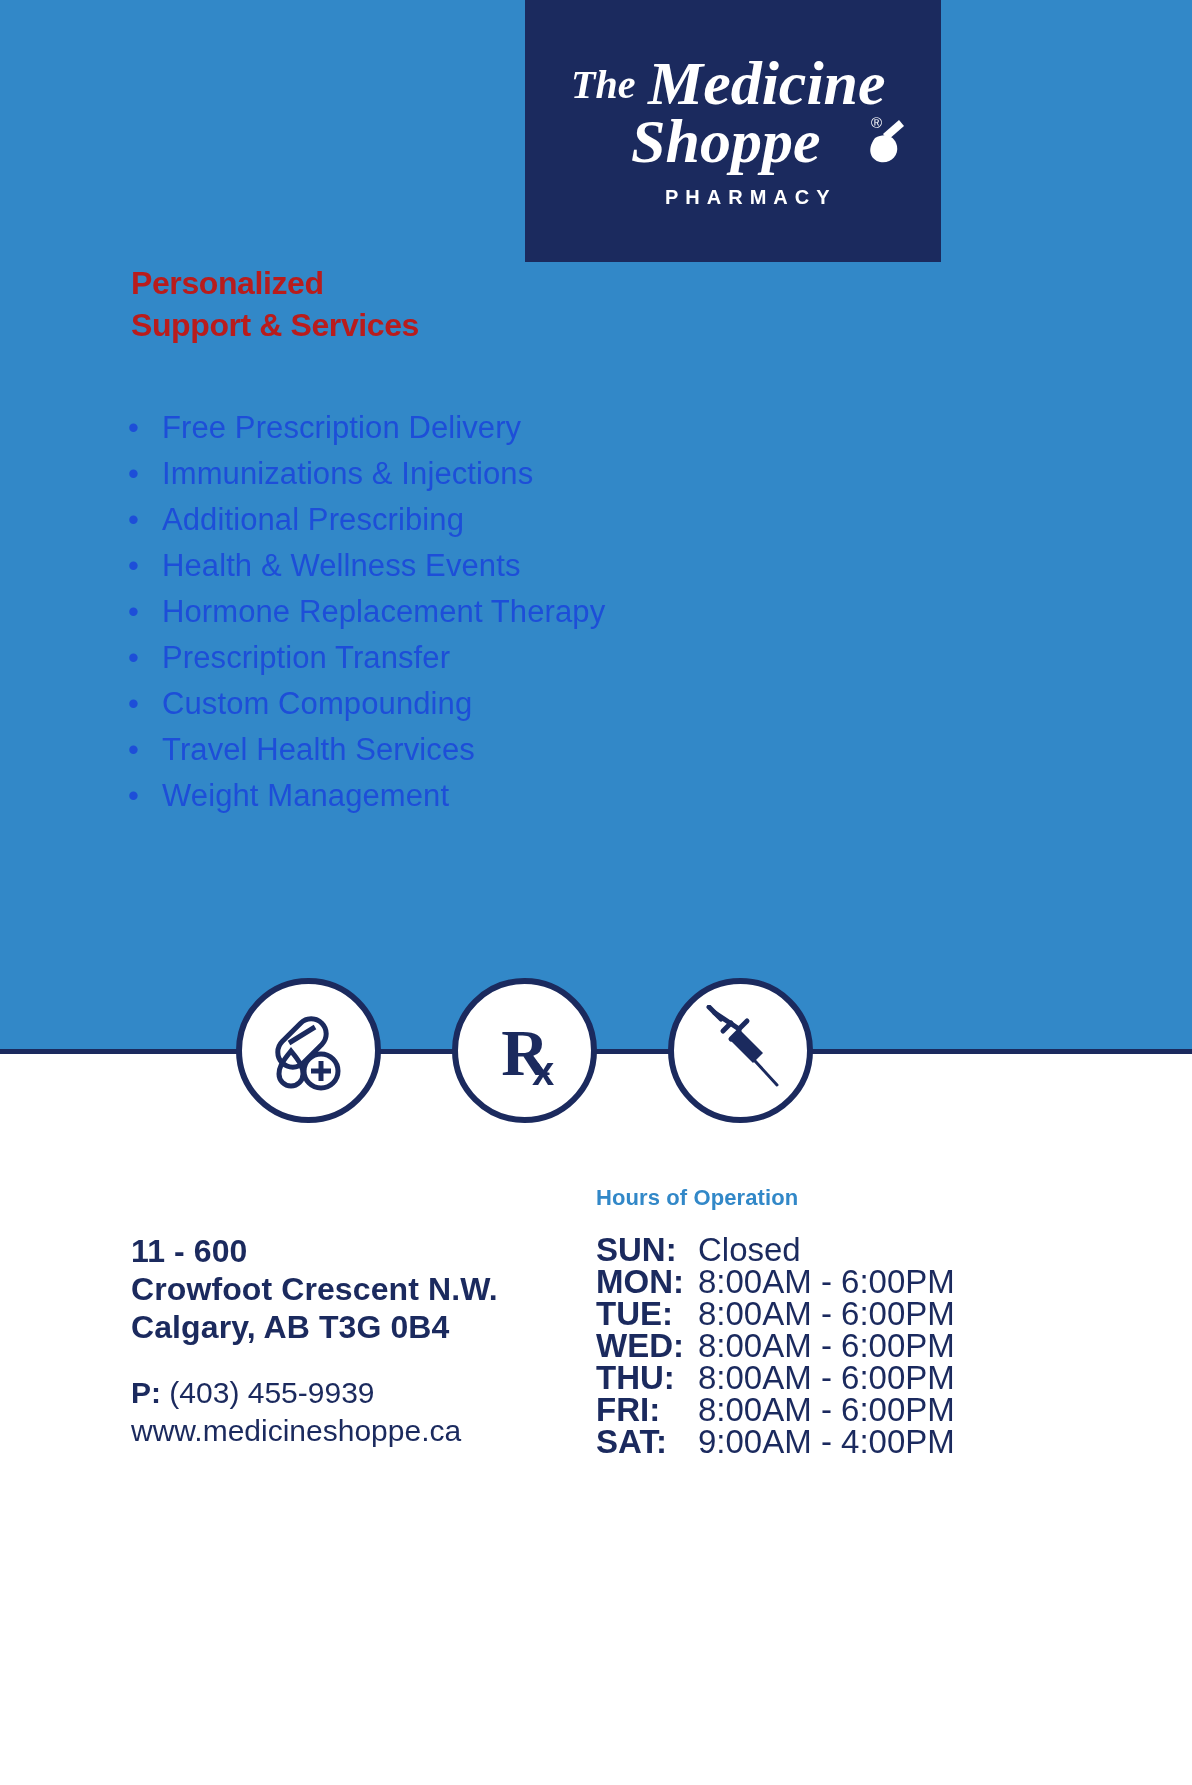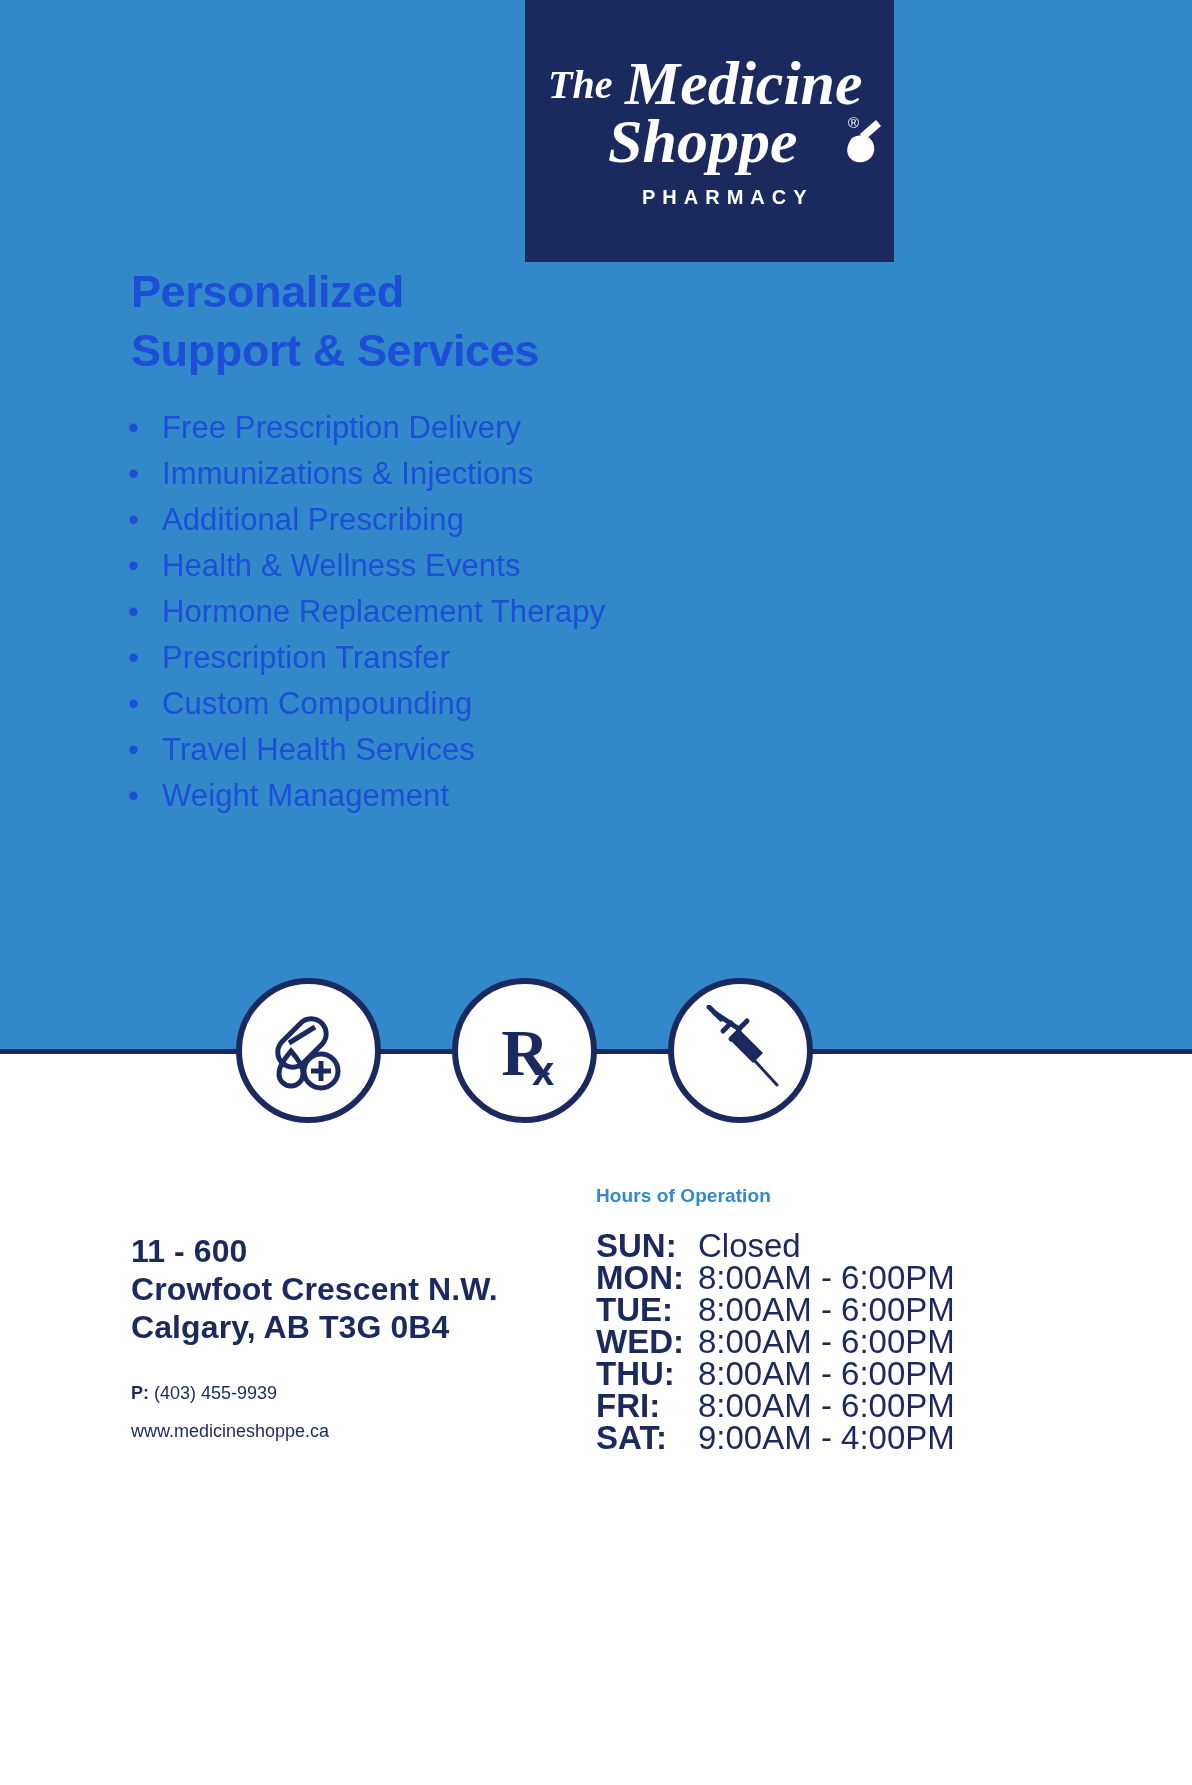--- a/index.html
+++ b/index.html
@@ -15,33 +15,33 @@
   
   .top-panel{
     position:absolute; left:0; top:0;
     width:1192px; height:1050px;
     background:#3288c8;
   }
 
   
   .logo-block{
     position:absolute; left:525px; top:0;
-    width:369px; height:262px;
+    width:416px; height:262px;
     background:#1b2a5e;
     display:flex; flex-direction:column;
     align-items:center; justify-content:center;
   }
   .logo-svg{ display:block; }
 
   
   .headline{
     position:absolute; left:131px; top:262px;
     width:520px;
-    color:#1d4ed8;
-    font-size:45px;
+    color:#b91c1c;
+    font-size:32px;
     font-weight:bold;
     line-height:1.32;
     letter-spacing:-0.4px;
   }
   .headline .hl-line{ display:block; }
 
   
   .services{
     position:absolute; left:124px; top:405px;
     width:760px;
@@ -104,35 +104,35 @@
     color:#1b2a5e;
     font-size:32px;
     font-weight:bold;
     line-height:38px;
     letter-spacing:0.1px;
   }
   .address-lines span{ display:block; }
   .contact-block{
     margin-top:28px;
     color:#1b2a5e;
-    font-size:18px;
+    font-size:30px;
     font-weight:300;
     line-height:38px;
   }
   .contact-phone .p-label{ font-weight:bold; }
   .contact-web{ font-weight:300; }
 
   
   .hours-col{
     position:absolute; left:596px; top:1185px;
     width:420px;
   }
   .hours-title{
     color:#3288c8;
-    font-size:19px;
+    font-size:22px;
     font-weight:bold;
     letter-spacing:0.1px;
     margin-bottom:23px;
   }
   .hours-table{
     border-collapse:collapse;
   }
   .hours-table td{
     color:#1b2a5e;
     font-size:33px;

